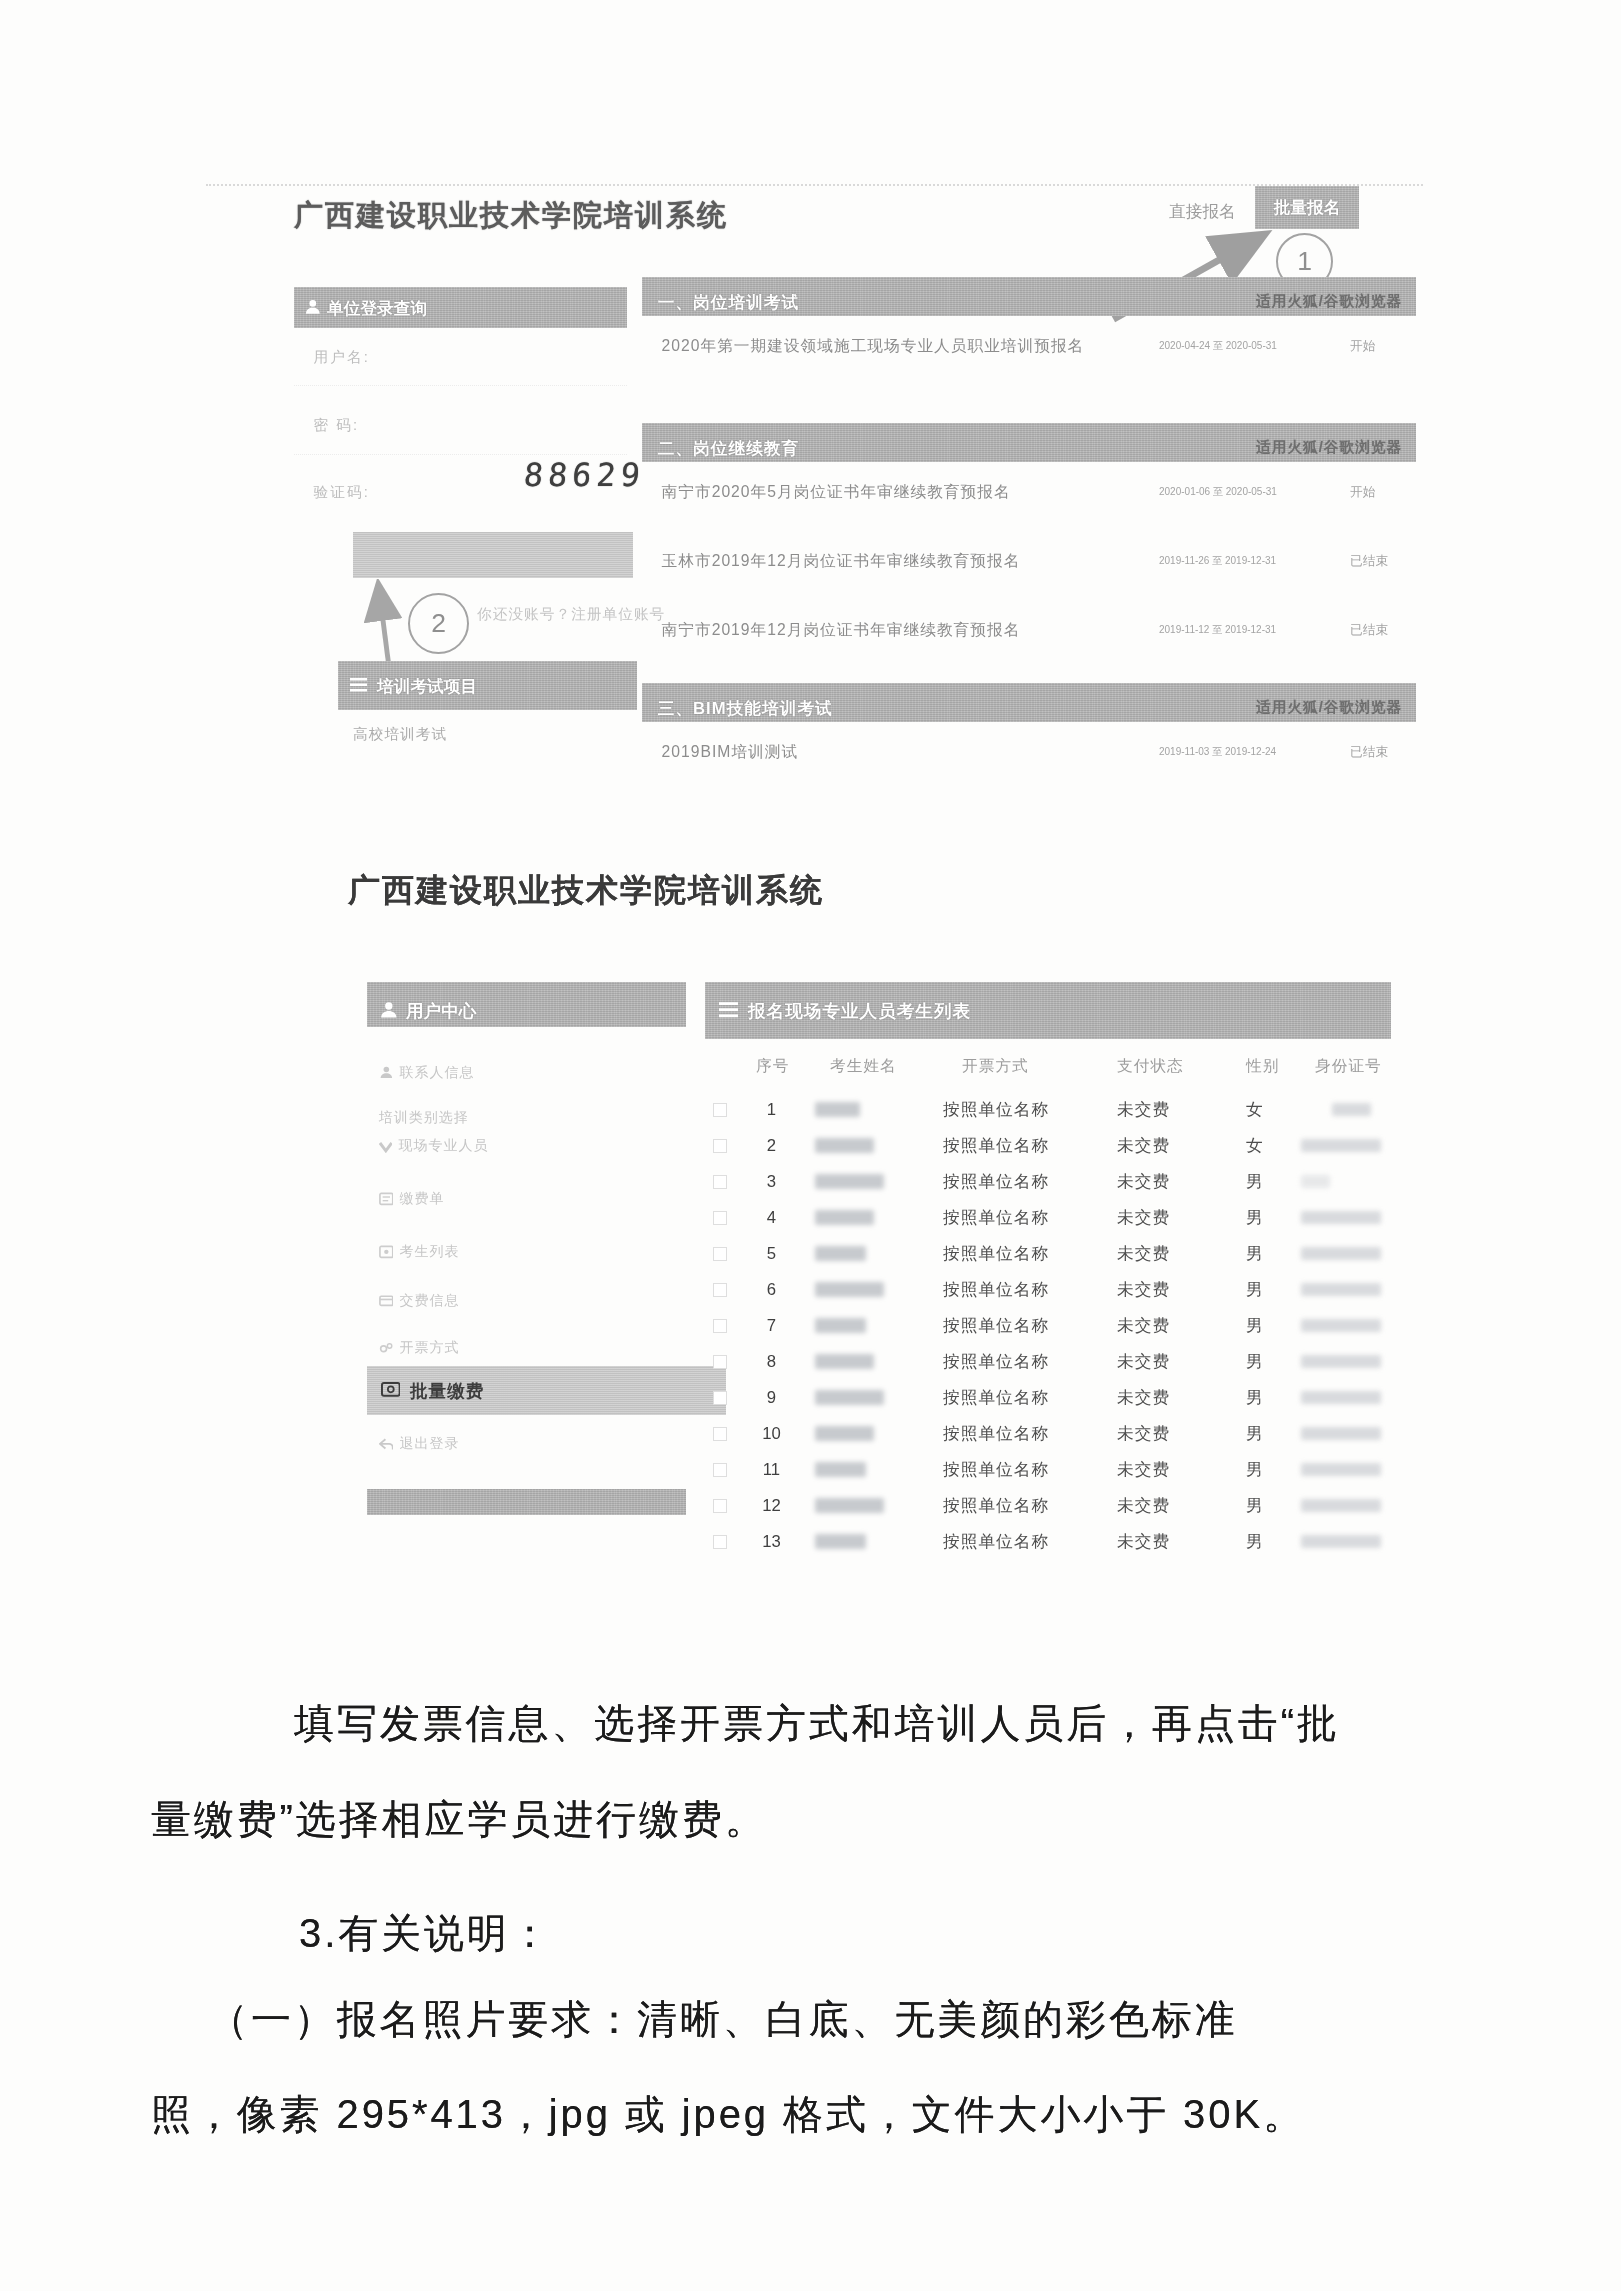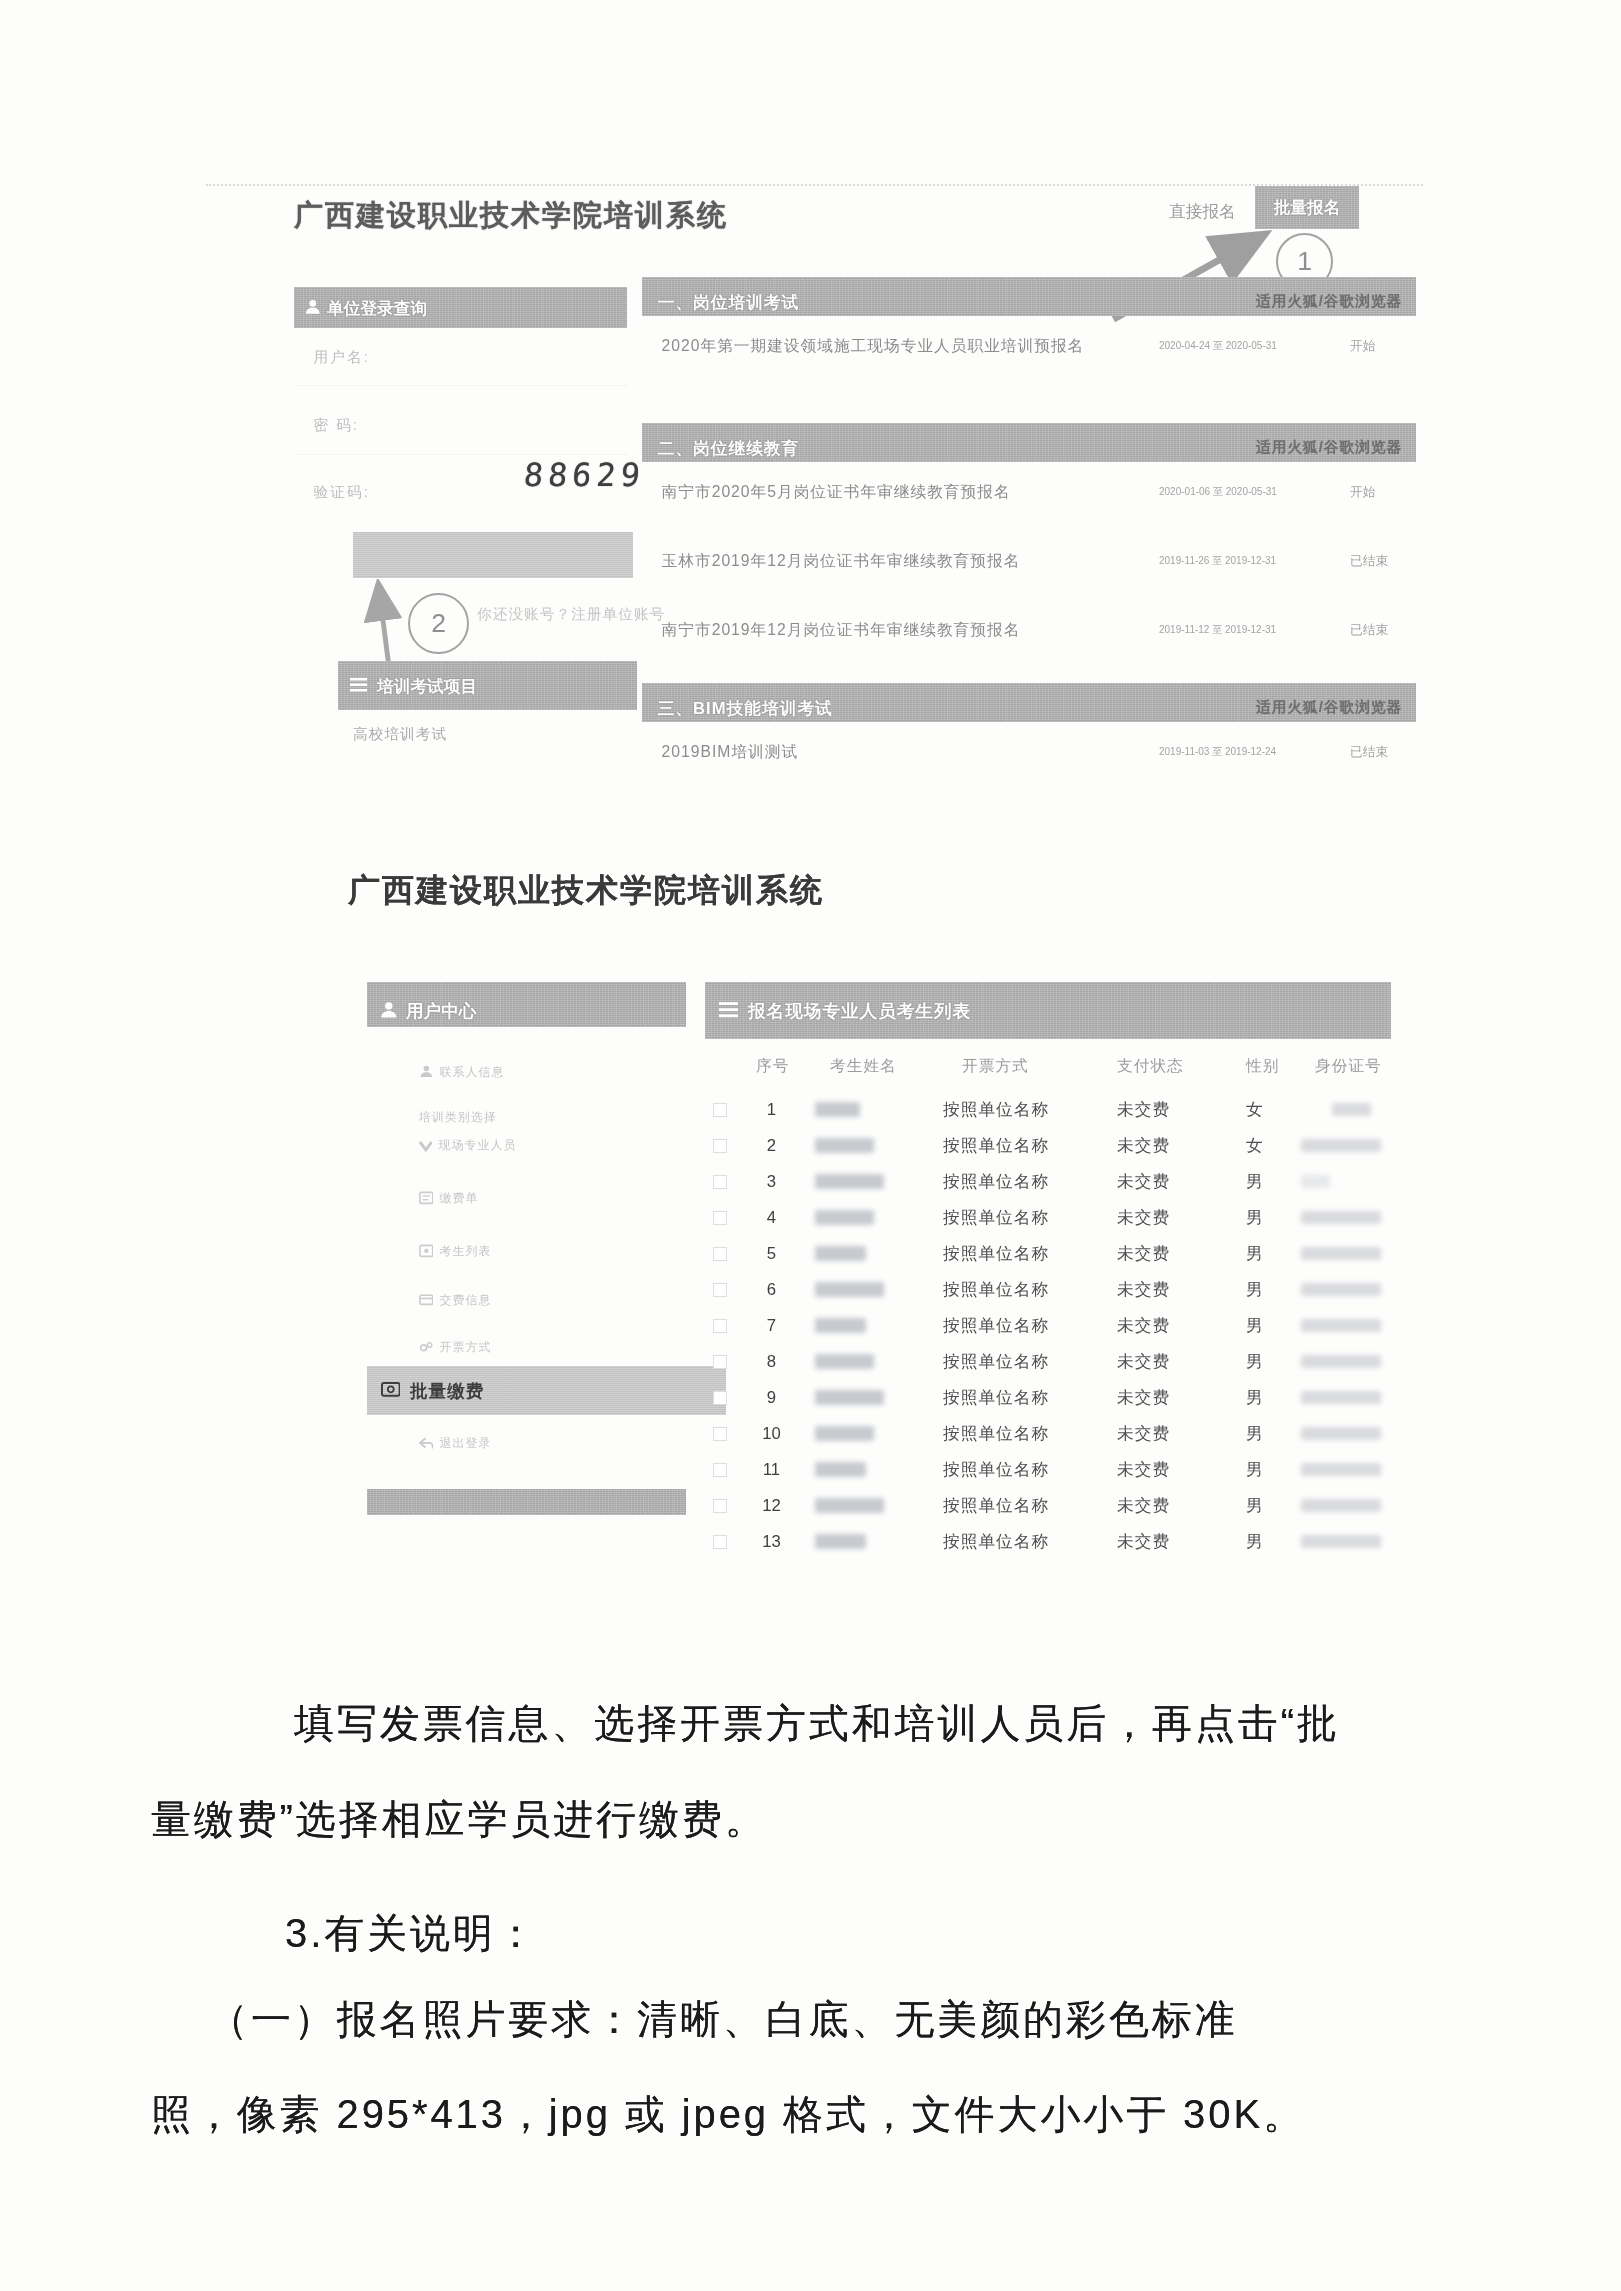--- a/index.html
+++ b/index.html
@@ -59,21 +59,21 @@
   .arrow1{left:880px;top:39px;}
   .arrow2{left:155px;top:395px;}
 
   
   .shot2{left:225px;top:861px;width:1186px;height:686px;}
   .s2-title{left:123px;top:7.8px;font-size:32px;font-weight:bold;letter-spacing:2px;color:#3a3a3a;text-shadow:0 0 0.6px #555;margin:0;}
   .side2{left:142px;top:121px;width:319px;}
   .sd-bar{left:0;top:0;width:319px;height:45px;}
   .sd-bar .bar-text{position:absolute;left:39px;top:16.7px;font-size:17.6px;}
   .sd-bar svg{position:absolute;left:11.8px;top:17.6px;}
-  .sd-item{left:11.8px;height:25.5px;font-size:12px;color:#c6c6c6;letter-spacing:1px;white-space:nowrap;margin-left:40px;}
+  .sd-item{left:11.8px;height:25.5px;font-size:14px;color:#c6c6c6;letter-spacing:1px;white-space:nowrap;}
   .sd-item svg{vertical-align:-2.9px;margin-right:5.9px;}
   .sd-active{left:0;top:384px;width:359px;height:49px;background:#cbcbcb;
     background-image:repeating-linear-gradient(0deg,rgba(255,255,255,.15) 0 1px,rgba(0,0,0,.05) 1px 2px);}
   .sd-active .lbl{position:absolute;left:43px;top:12.7px;font-size:17.6px;color:#3d3d3d;font-weight:bold;letter-spacing:1px;}
   .sd-active svg{position:absolute;left:13.7px;top:14.7px;}
   .sd-foot{left:0;top:507px;width:319px;height:25.5px;}
 
   .table2{left:480px;top:121px;width:686px;}
   .tb-bar{left:0;top:0;width:686px;height:57px;}
   .tb-bar .bar-text{position:absolute;left:43px;top:16.7px;font-size:17.6px;letter-spacing:1px;}
@@ -95,21 +95,21 @@
   .t2-rows .row:nth-of-type(3n) .c-name{width:69px;}
   .t2-rows .row:nth-of-type(1) .c-name{width:45px;}
   .t2-rows .row:nth-of-type(1) .c-id{width:39px;left:627px;}
   .t2-rows .row:nth-of-type(3) .c-id{width:29px;opacity:.5;}
 
   
   .bodytext{left:147px;top:1627px;width:1343px;color:#1b1b1b;}
   .bt{position:absolute;font-size:40px;letter-spacing:2.9px;white-space:nowrap;text-shadow:0 0 0.5px #333;}
   .bt1{left:147px;top:29px;}
   .bt2{left:3.9px;top:125px;}
-  .bt3{left:138px;top:231px;margin-top:48px;}
+  .bt3{left:152px;top:231px;margin-top:48px;}
   .bt4{left:61px;top:325px;}
   .bt5{left:3.9px;top:420px;}
 </style>
 </head>
 <body>
 
 <div class="page">
 
   <section class="abs shot shot1">
     <div class="abs dotline"></div>

